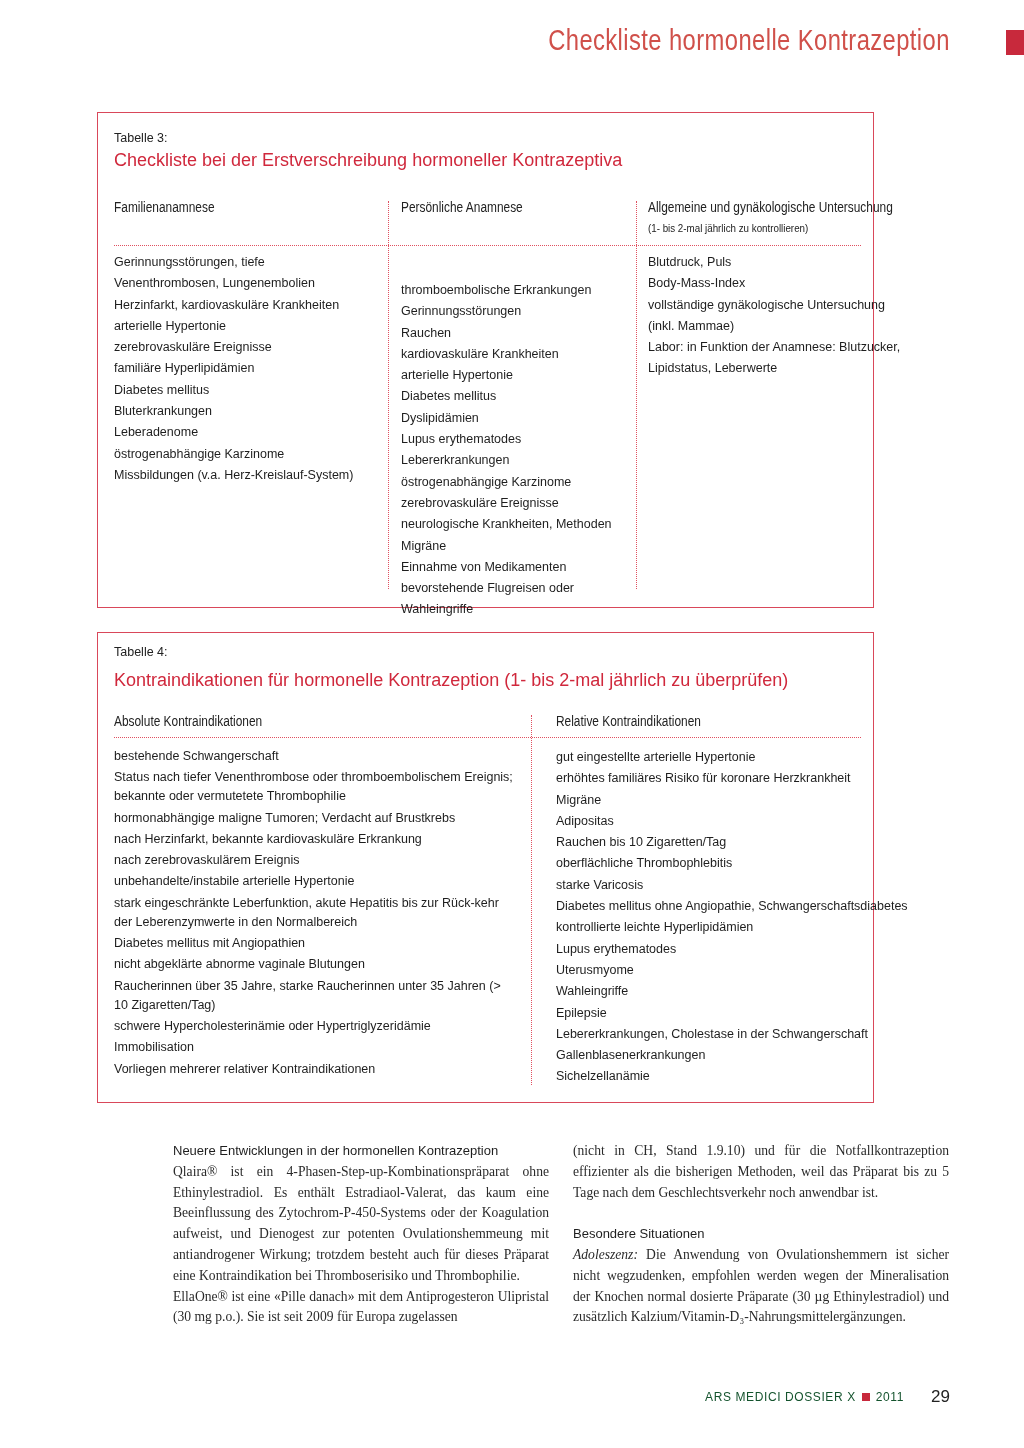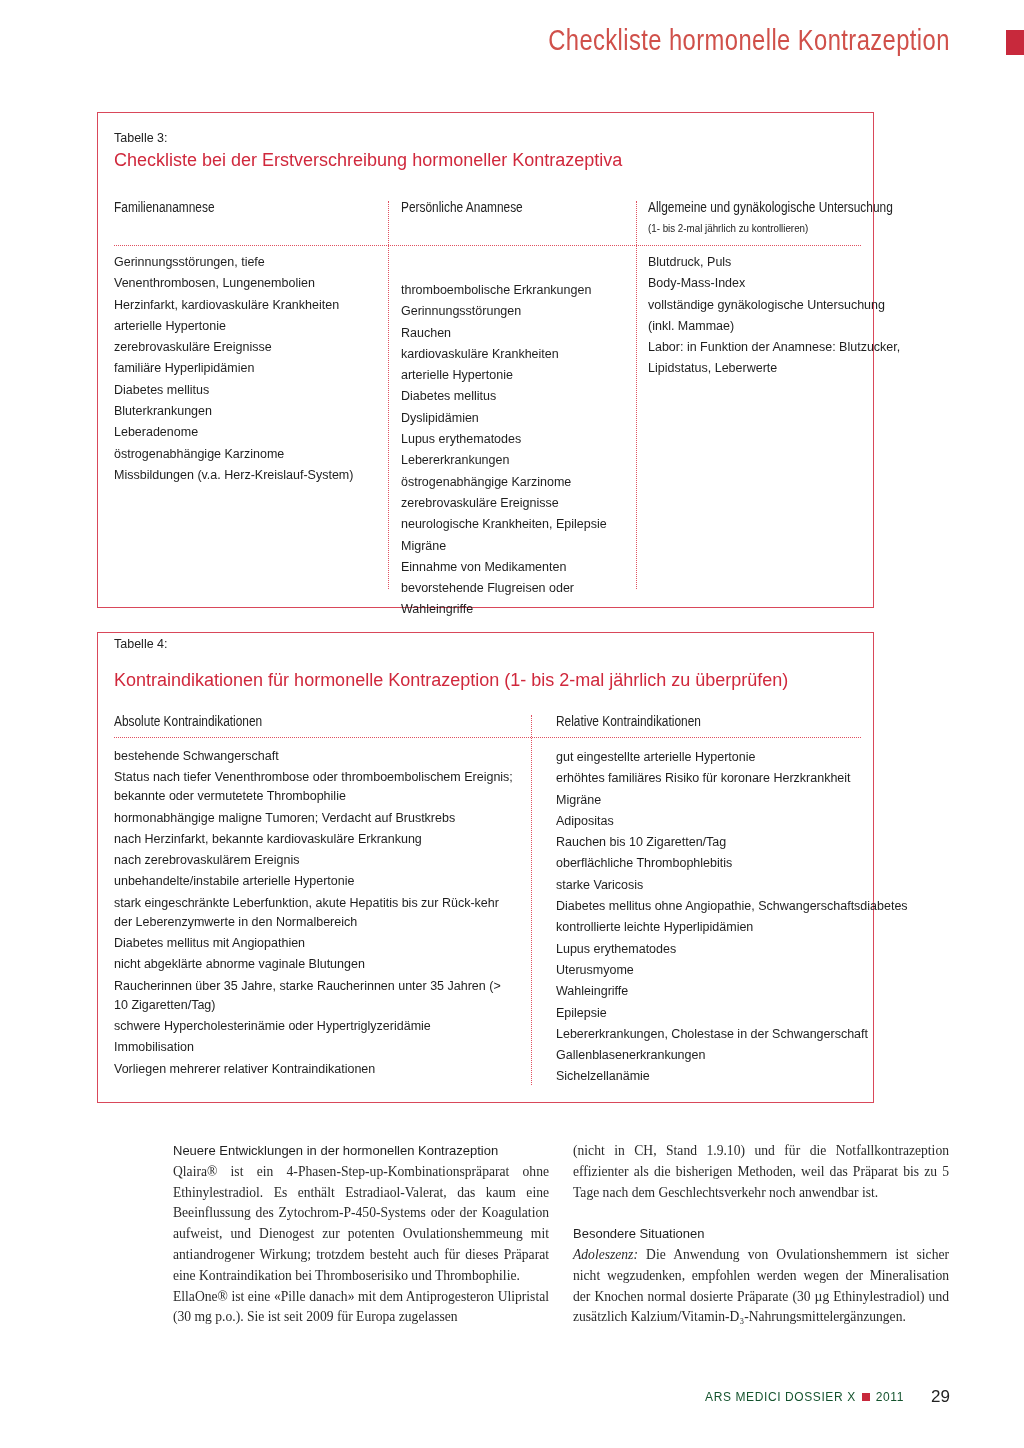--- a/index.html
+++ b/index.html
@@ -77,39 +77,39 @@
     <li>Gerinnungsstörungen</li>
     <li>Rauchen</li>
     <li>kardiovaskuläre Krankheiten</li>
     <li>arterielle Hypertonie</li>
     <li>Diabetes mellitus</li>
     <li>Dyslipidämien</li>
     <li>Lupus erythematodes</li>
     <li>Lebererkrankungen</li>
     <li>östrogenabhängige Karzinome</li>
     <li>zerebrovaskuläre Ereignisse</li>
-    <li>neurologische Krankheiten, Epilepsie</li>
+    <li>neurologische Krankheiten, Methoden</li>
     <li>Migräne</li>
     <li>Einnahme von Medikamenten</li>
     <li>bevorstehende Flugreisen oder</li>
     <li>Wahleingriffe</li>
   </ul>
 
   <ul class="col-list" style="left:550px; top:139px;">
     <li>Blutdruck, Puls</li>
     <li>Body-Mass-Index</li>
     <li>vollständige gynäkologische Untersuchung</li>
     <li>(inkl. Mammae)</li>
     <li>Labor: in Funktion der Anamnese: Blutzucker,</li>
     <li>Lipidstatus, Leberwerte</li>
   </ul>
 </div>
 
 <div class="table-box t4">
-  <div class="tbl-label" style="top:4px;text-align:center;">Tabelle 4:</div>
+  <div class="tbl-label" style="top:12px;text-align:center;">Tabelle 4:</div>
   <div class="tbl-title" style="top:37px;">Kontraindikationen für hormonelle Kontrazeption (1- bis 2-mal jährlich zu überprüfen)</div>
 
   <div class="col-head" style="left:16px; top:80px;">Absolute Kontraindikationen</div>
   <div class="col-head" style="left:458px; top:80px;">Relative Kontraindikationen</div>
 
   <div class="hdots" style="left:16px; right:12px; top:104px;"></div>
   <div class="vdots" style="left:433px; top:82px; height:370px;"></div>
 
   <ul class="col-list wrap" style="left:16px; top:114px; width:400px;">
     <li>bestehende Schwangerschaft</li>

